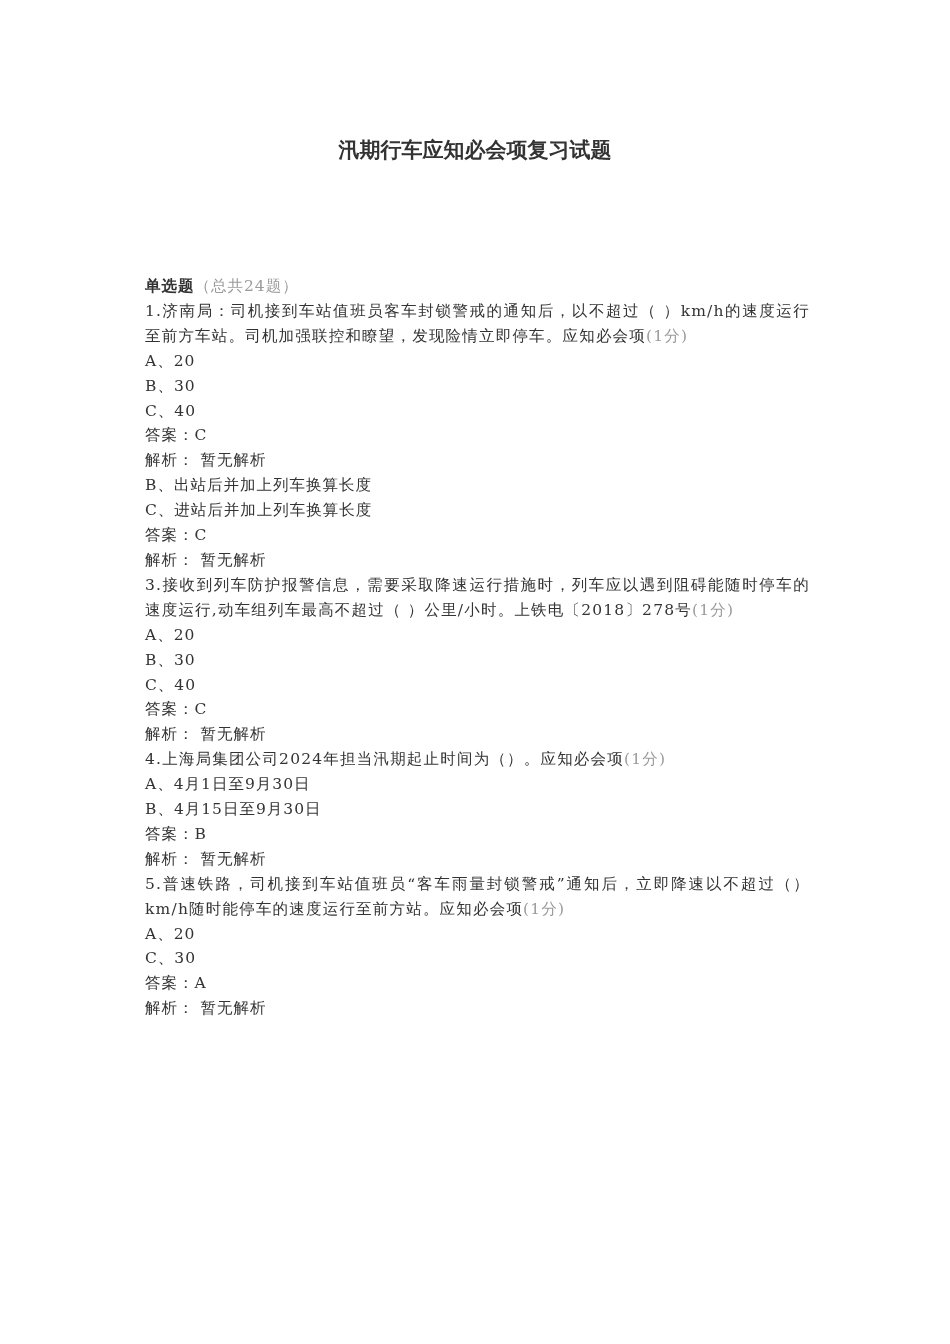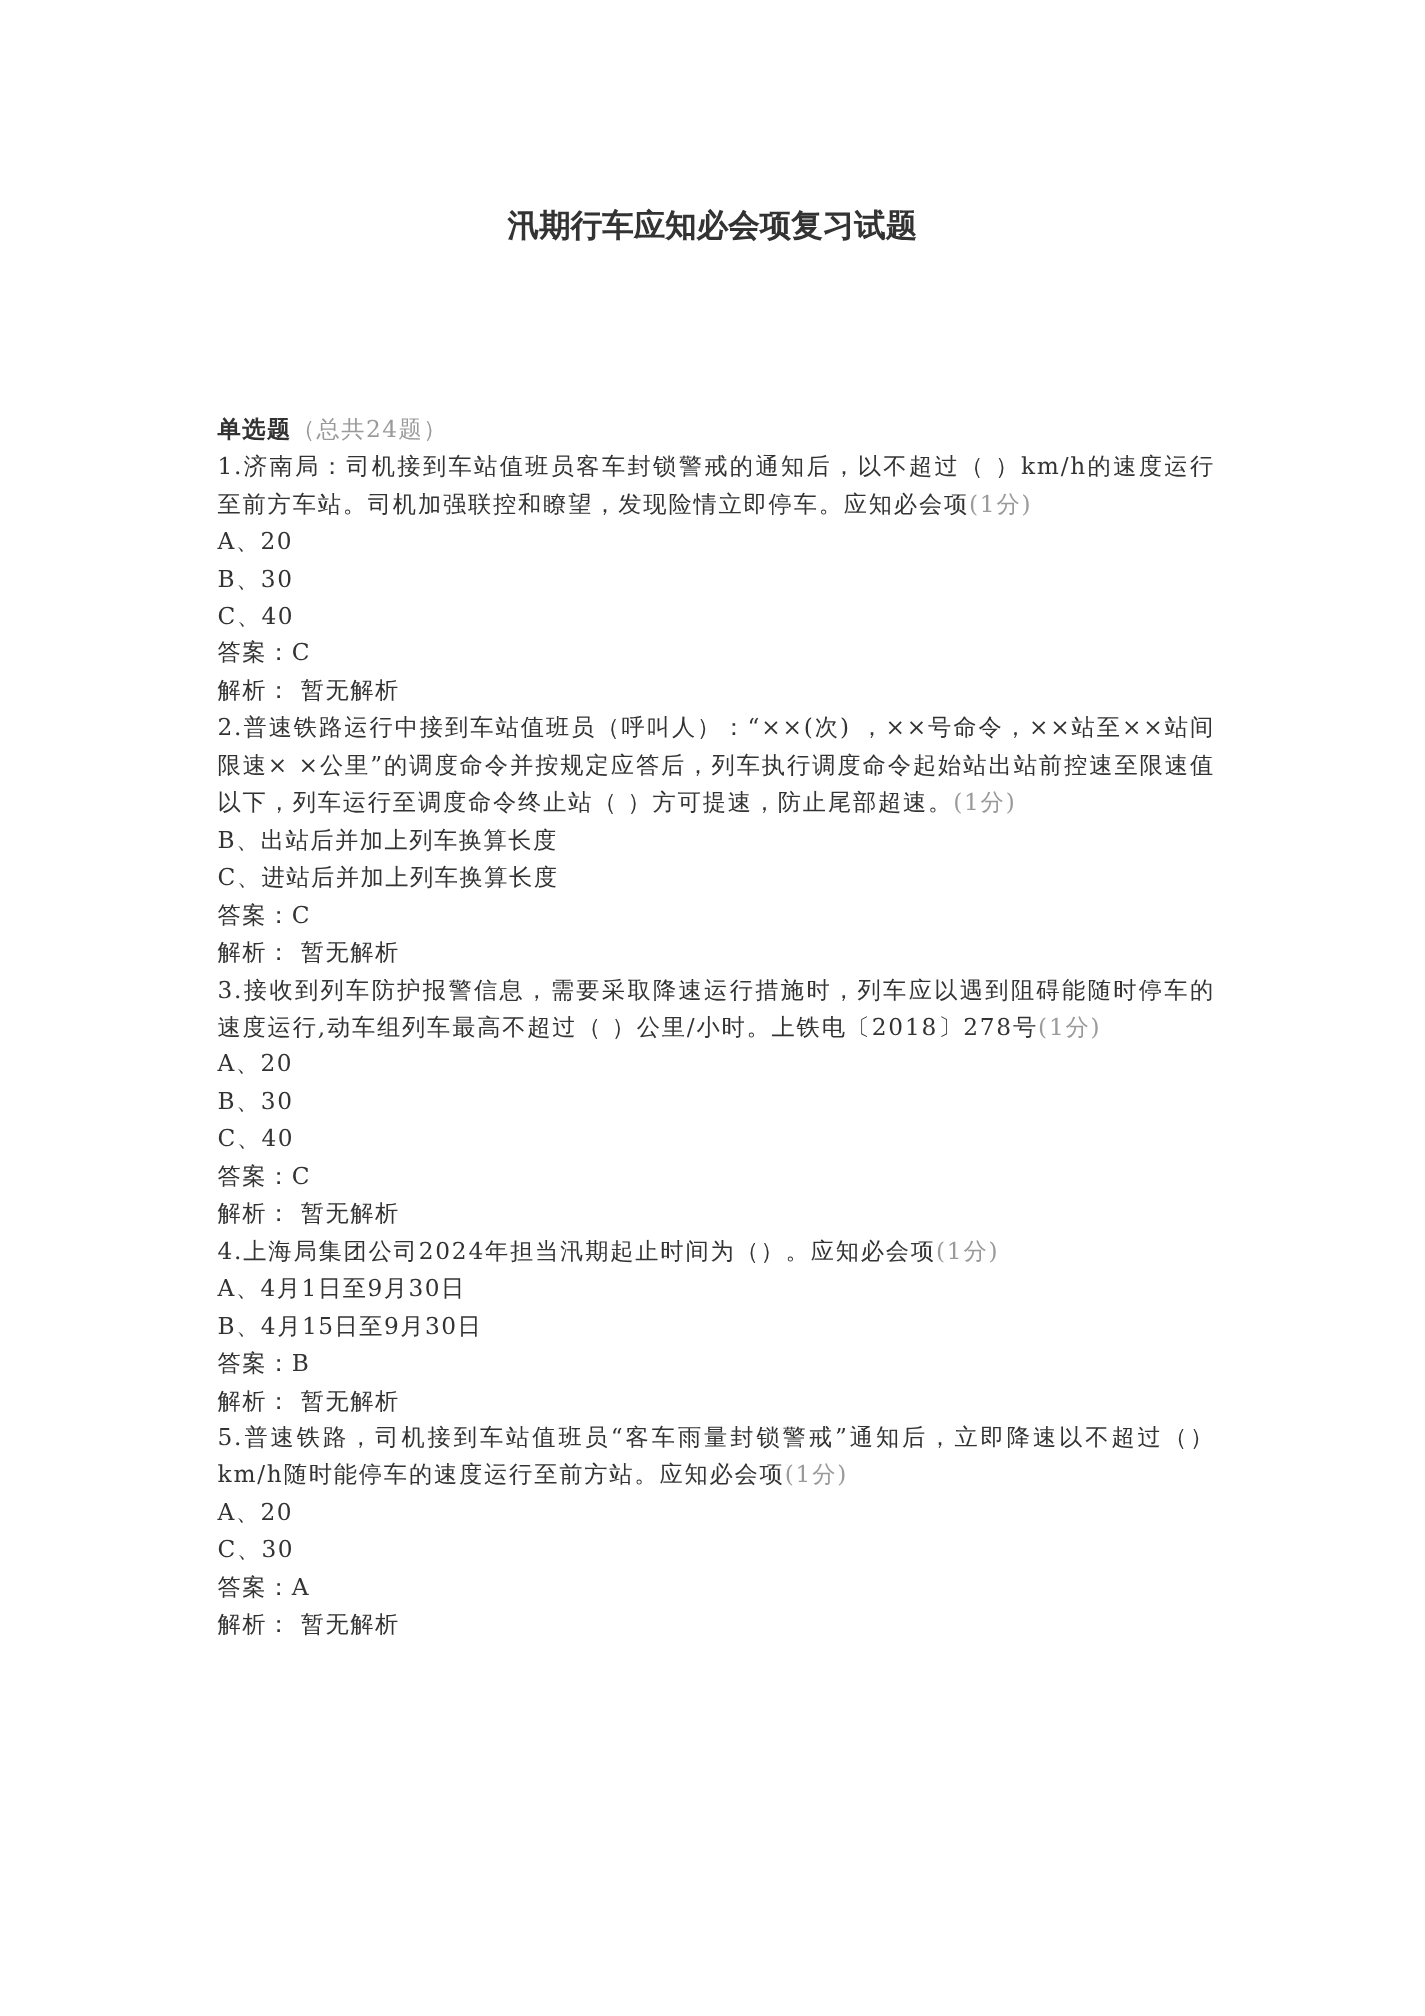--- a/index.html
+++ b/index.html
@@ -80,23 +80,20 @@
         <span>1.</span><span>济南局：司机接到车站值班员客车封锁警戒的通知后，以不超过（  ）km/h的速度运行至前方车站。司机加强联控和瞭望，发现险情立即停车。应知必会项</span><span class="muted">(1分)</span>
       </div>
       <div class="line opt">A、20</div>
       <div class="line opt">B、30</div>
       <div class="line opt">C、40</div>
       <div class="line ans"><span>答案：</span><span>C</span></div>
       <div class="line exp"><span>解析：</span> <span>暂无解析</span></div>
     </div>
 
     <div>
-      <div class="line q-text">
-        <span>2.</span><span>普速铁路运行中接到车站值班员（呼叫人）：“××(次) ，××号命令，××站至××站间限速×  ×公里”的调度命令并按规定应答后，列车执行调度命令起始站出站前控速至限速值以下，列车运行至调度命令终止站（  ）方可提速，防止尾部超速。</span><span class="muted">(1分)</span>
-      </div>
       <div class="line opt">B、出站后并加上列车换算长度</div>
       <div class="line opt">C、进站后并加上列车换算长度</div>
       <div class="line ans"><span>答案：</span><span>C</span></div>
       <div class="line exp"><span>解析：</span> <span>暂无解析</span></div>
     </div>
 
     <div>
       <div class="line q-text">
         <span>3.</span><span>接收到列车防护报警信息，需要采取降速运行措施时，列车应以遇到阻碍能随时停车的速度运行,动车组列车最高不超过（  ）公里/小时。上铁电〔2018〕278号</span><span class="muted">(1分)</span>
       </div>

